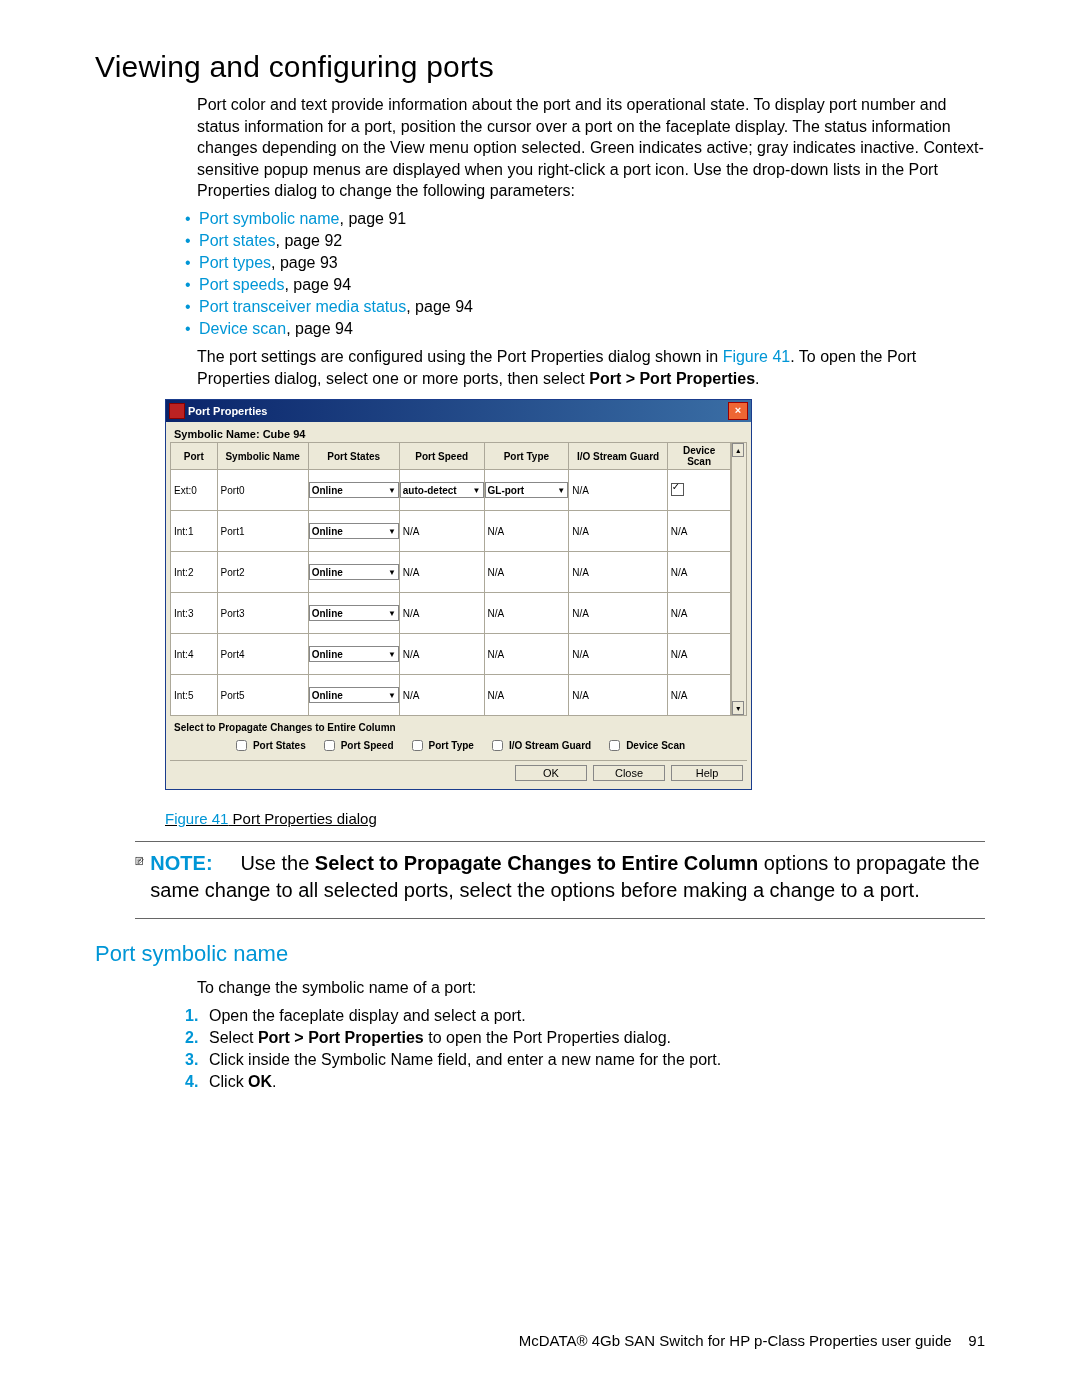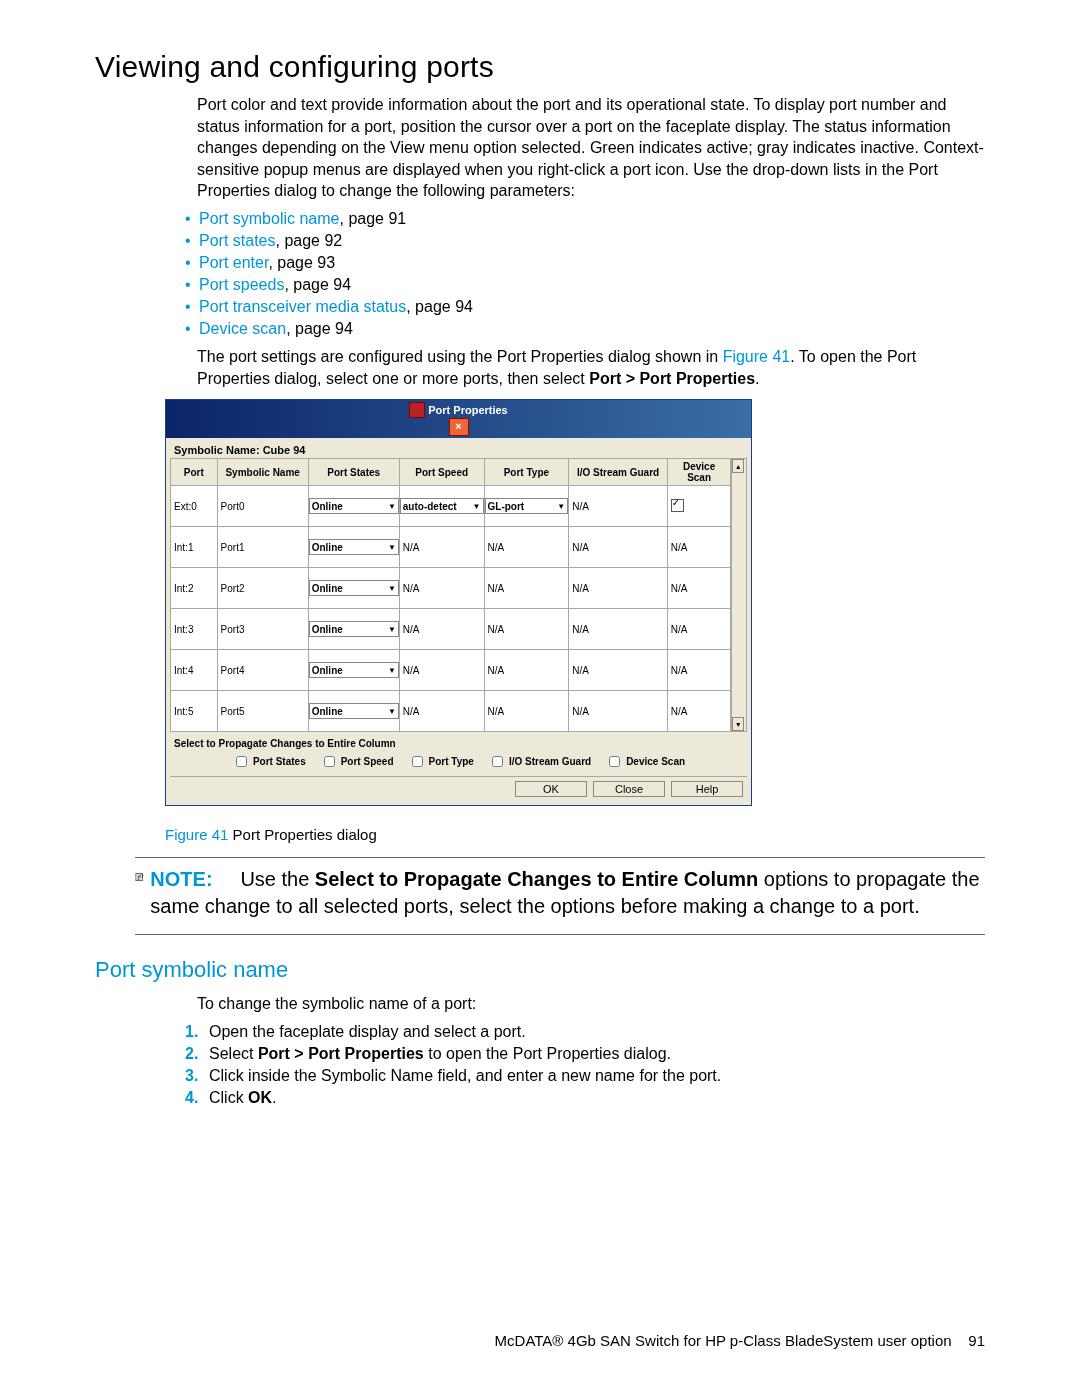--- a/index.html
+++ b/index.html
@@ -49,20 +49,21 @@
   .bullets li::before {
     content: "•";
     position: absolute;
     left: 0;
     color: #0096d6;
   }
   .link { color: #0096d6; }
   .figure-label {
     font-size: 15px;
     margin: 20px 0 6px 70px;
+    text-decoration: underline;
   }
   .figure-label .fig-pre { color: #0096d6; }
   hr.sep {
     border: none;
     border-top: 1px solid #666;
     margin: 14px 0 8px 40px;
   }
   .note-row {
     display: flex;
     align-items: flex-start;
@@ -116,21 +117,20 @@
   }
   .titlebar {
     background: linear-gradient(to right, #0a246a, #3a6ea5);
     color: #fff;
     display: flex;
     align-items: center;
     justify-content: space-between;
     padding: 2px 3px;
     font-weight: bold;
     font-size: 11px;
-    flex-direction: column;
   }
   .title-left { display:flex; align-items:center; gap:3px; }
   .dlg-icon {
     width: 14px; height: 14px;
     background: #b22; border:1px solid #800;
   }
   .close-btn {
     width: 18px; height: 16px;
     background: #e63; border:1px solid #900;
     color:#fff; text-align:center; line-height:14px;
@@ -214,21 +214,21 @@
 <body>
 
 <div class="page">
   <div class="h1">Viewing and configuring ports</div>
 
   <div class="body-text">Port color and text provide information about the port and its operational state. To display port number and status information for a port, position the cursor over a port on the faceplate display. The status information changes depending on the View menu option selected. Green indicates active; gray indicates inactive. Context-sensitive popup menus are displayed when you right-click a port icon. Use the drop-down lists in the Port Properties dialog to change the following parameters:</div>
 
   <ul class="bullets">
     <li><span class="link">Port symbolic name</span><span>, page 91</span></li>
     <li><span class="link">Port states</span><span>, page 92</span></li>
-    <li><span class="link">Port enter</span><span>, page 93</span></li>
+    <li><span class="link">Port types</span><span>, page 93</span></li>
     <li><span class="link">Port speeds</span><span>, page 94</span></li>
     <li><span class="link">Port transceiver media status</span><span>, page 94</span></li>
     <li><span class="link">Device scan</span><span>, page 94</span></li>
   </ul>
 
   <div class="body-text">
     <span>The port settings are configured using the Port Properties dialog shown in </span><span class="link">Figure 41</span><span>. To open the Port Properties dialog, select one or more ports, then select </span><b>Port &gt; Port Properties</b><span>.</span>
   </div>
 
   <div class="dialog-wrap">
@@ -418,15 +418,15 @@
   <div class="h2">Port symbolic name</div>
   <div class="body-text">To change the symbolic name of a port:</div>
   <ol class="ol">
     <li><span>Open the faceplate display and select a port.</span></li>
     <li><span>Select </span><b>Port &gt; Port Properties</b><span> to open the Port Properties dialog.</span></li>
     <li><span>Click inside the Symbolic Name field, and enter a new name for the port.</span></li>
     <li><span>Click </span><b>OK</b><span>.</span></li>
   </ol>
 
   <div class="footer">
-    <span>McDATA® 4Gb SAN Switch for HP p-Class BladeSystem user option</span>&nbsp;&nbsp;&nbsp;&nbsp;<span>91</span>
+    <span>McDATA® 4Gb SAN Switch for HP p-Class Properties user guide</span>&nbsp;&nbsp;&nbsp;&nbsp;<span>91</span>
   </div>
 </div>
 
 </body></html>

